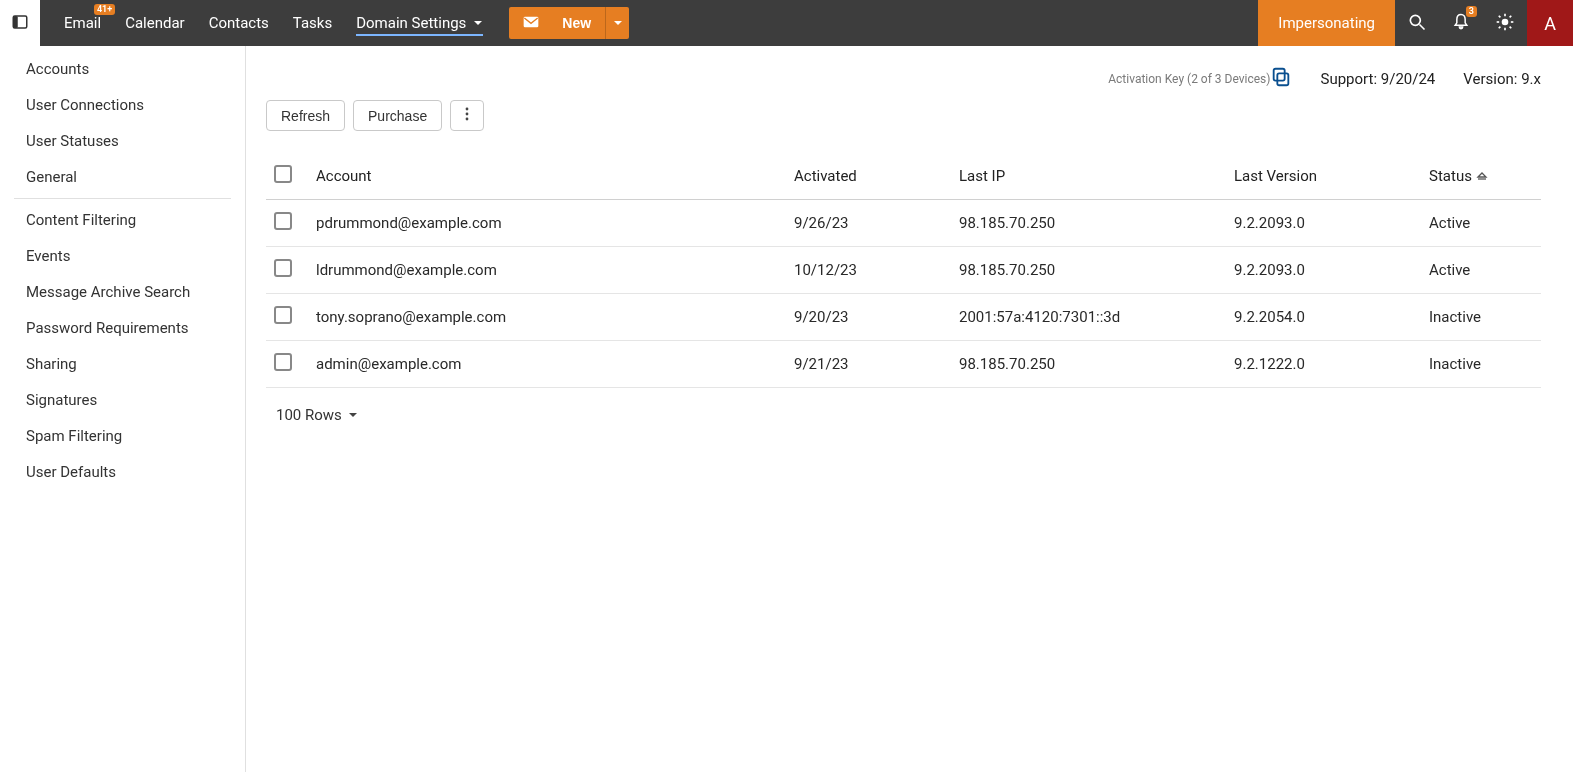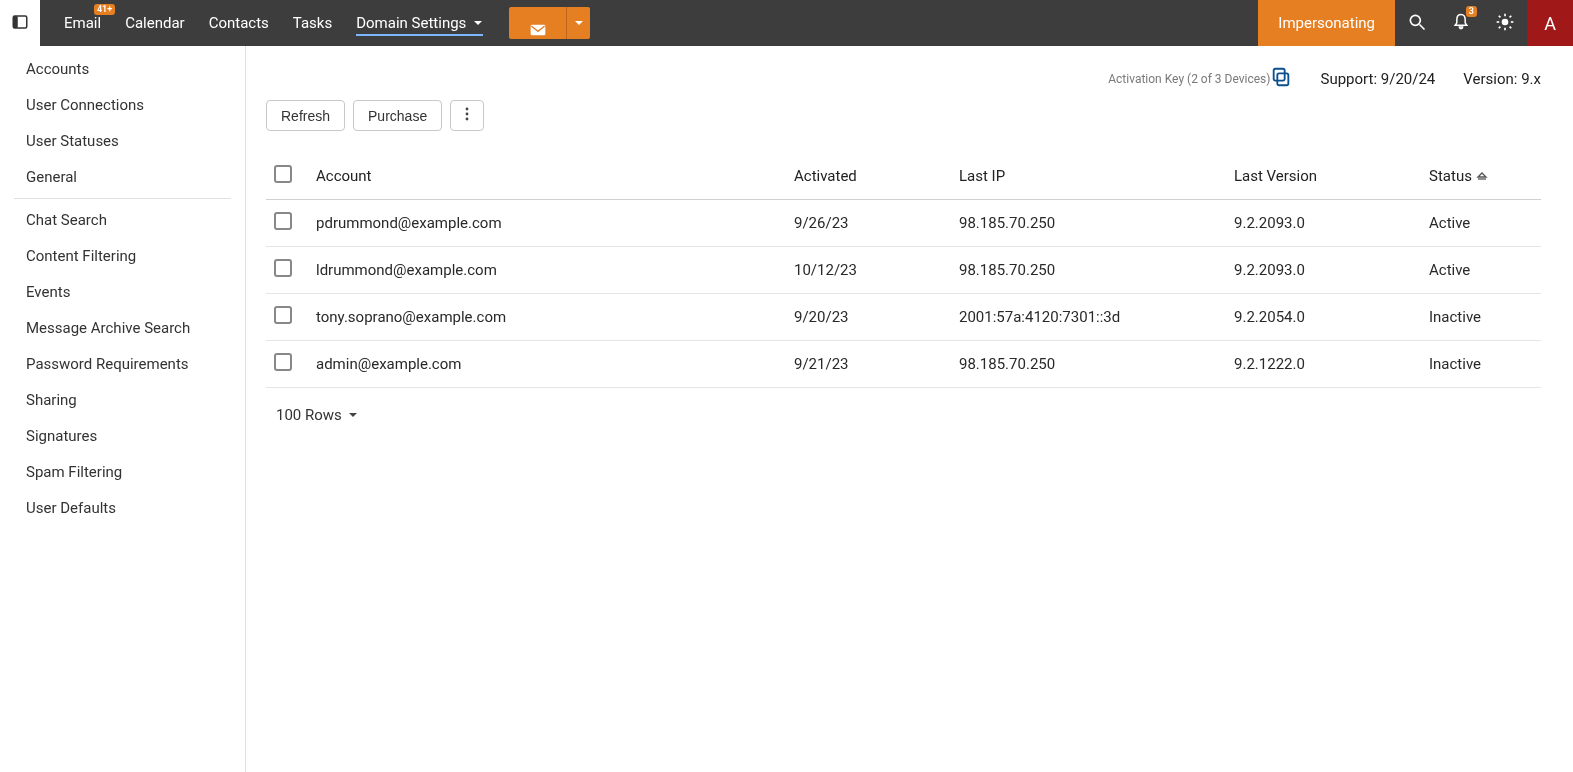--- a/index.html
+++ b/index.html
@@ -82,27 +82,26 @@
       align-items: stretch;
       margin-left: 26px;
       height: 32px;
     }
     .new-btn {
       background: #e67e22;
       color: #fff;
       border: none;
       display: flex;
       align-items: center;
-      gap: 6px;
+      gap: 23px;
       padding: 16px 14px;
       font-size: 14px;
       font-weight: 600;
       cursor: pointer;
       border-radius: 2px 0 0 2px;
-      flex-direction: column;
     }
     .new-btn svg { width: 16px; height: 12px; fill: #fff; }
     .new-btn-caret {
       background: #e67e22;
       border: none;
       border-left: 1px solid rgba(0,0,0,0.18);
       width: 24px;
       display: flex;
       align-items: center;
       justify-content: center;
@@ -392,21 +391,20 @@
 <div class="layout">
   <div class="sidebar">
     <div class="sidebar-section">
         <div class="sidebar-item"><span>Accounts</span></div>
         <div class="sidebar-item"><span>User Connections</span></div>
         <div class="sidebar-item"><span>User Statuses</span></div>
         <div class="sidebar-item"><span>General</span></div>
       </div>
     <div class="sidebar-divider"></div>
     <div class="sidebar-section">
-        <div class="sidebar-item"><span>Chat Search</span></div>
         <div class="sidebar-item"><span>Content Filtering</span></div>
         <div class="sidebar-item"><span>Events</span></div>
         <div class="sidebar-item"><span>Message Archive Search</span></div>
         <div class="sidebar-item"><span>Password Requirements</span></div>
         <div class="sidebar-item"><span>Sharing</span></div>
         <div class="sidebar-item"><span>Signatures</span></div>
         <div class="sidebar-item"><span>Spam Filtering</span></div>
         <div class="sidebar-item"><span>User Defaults</span></div>
       </div>
   </div>

